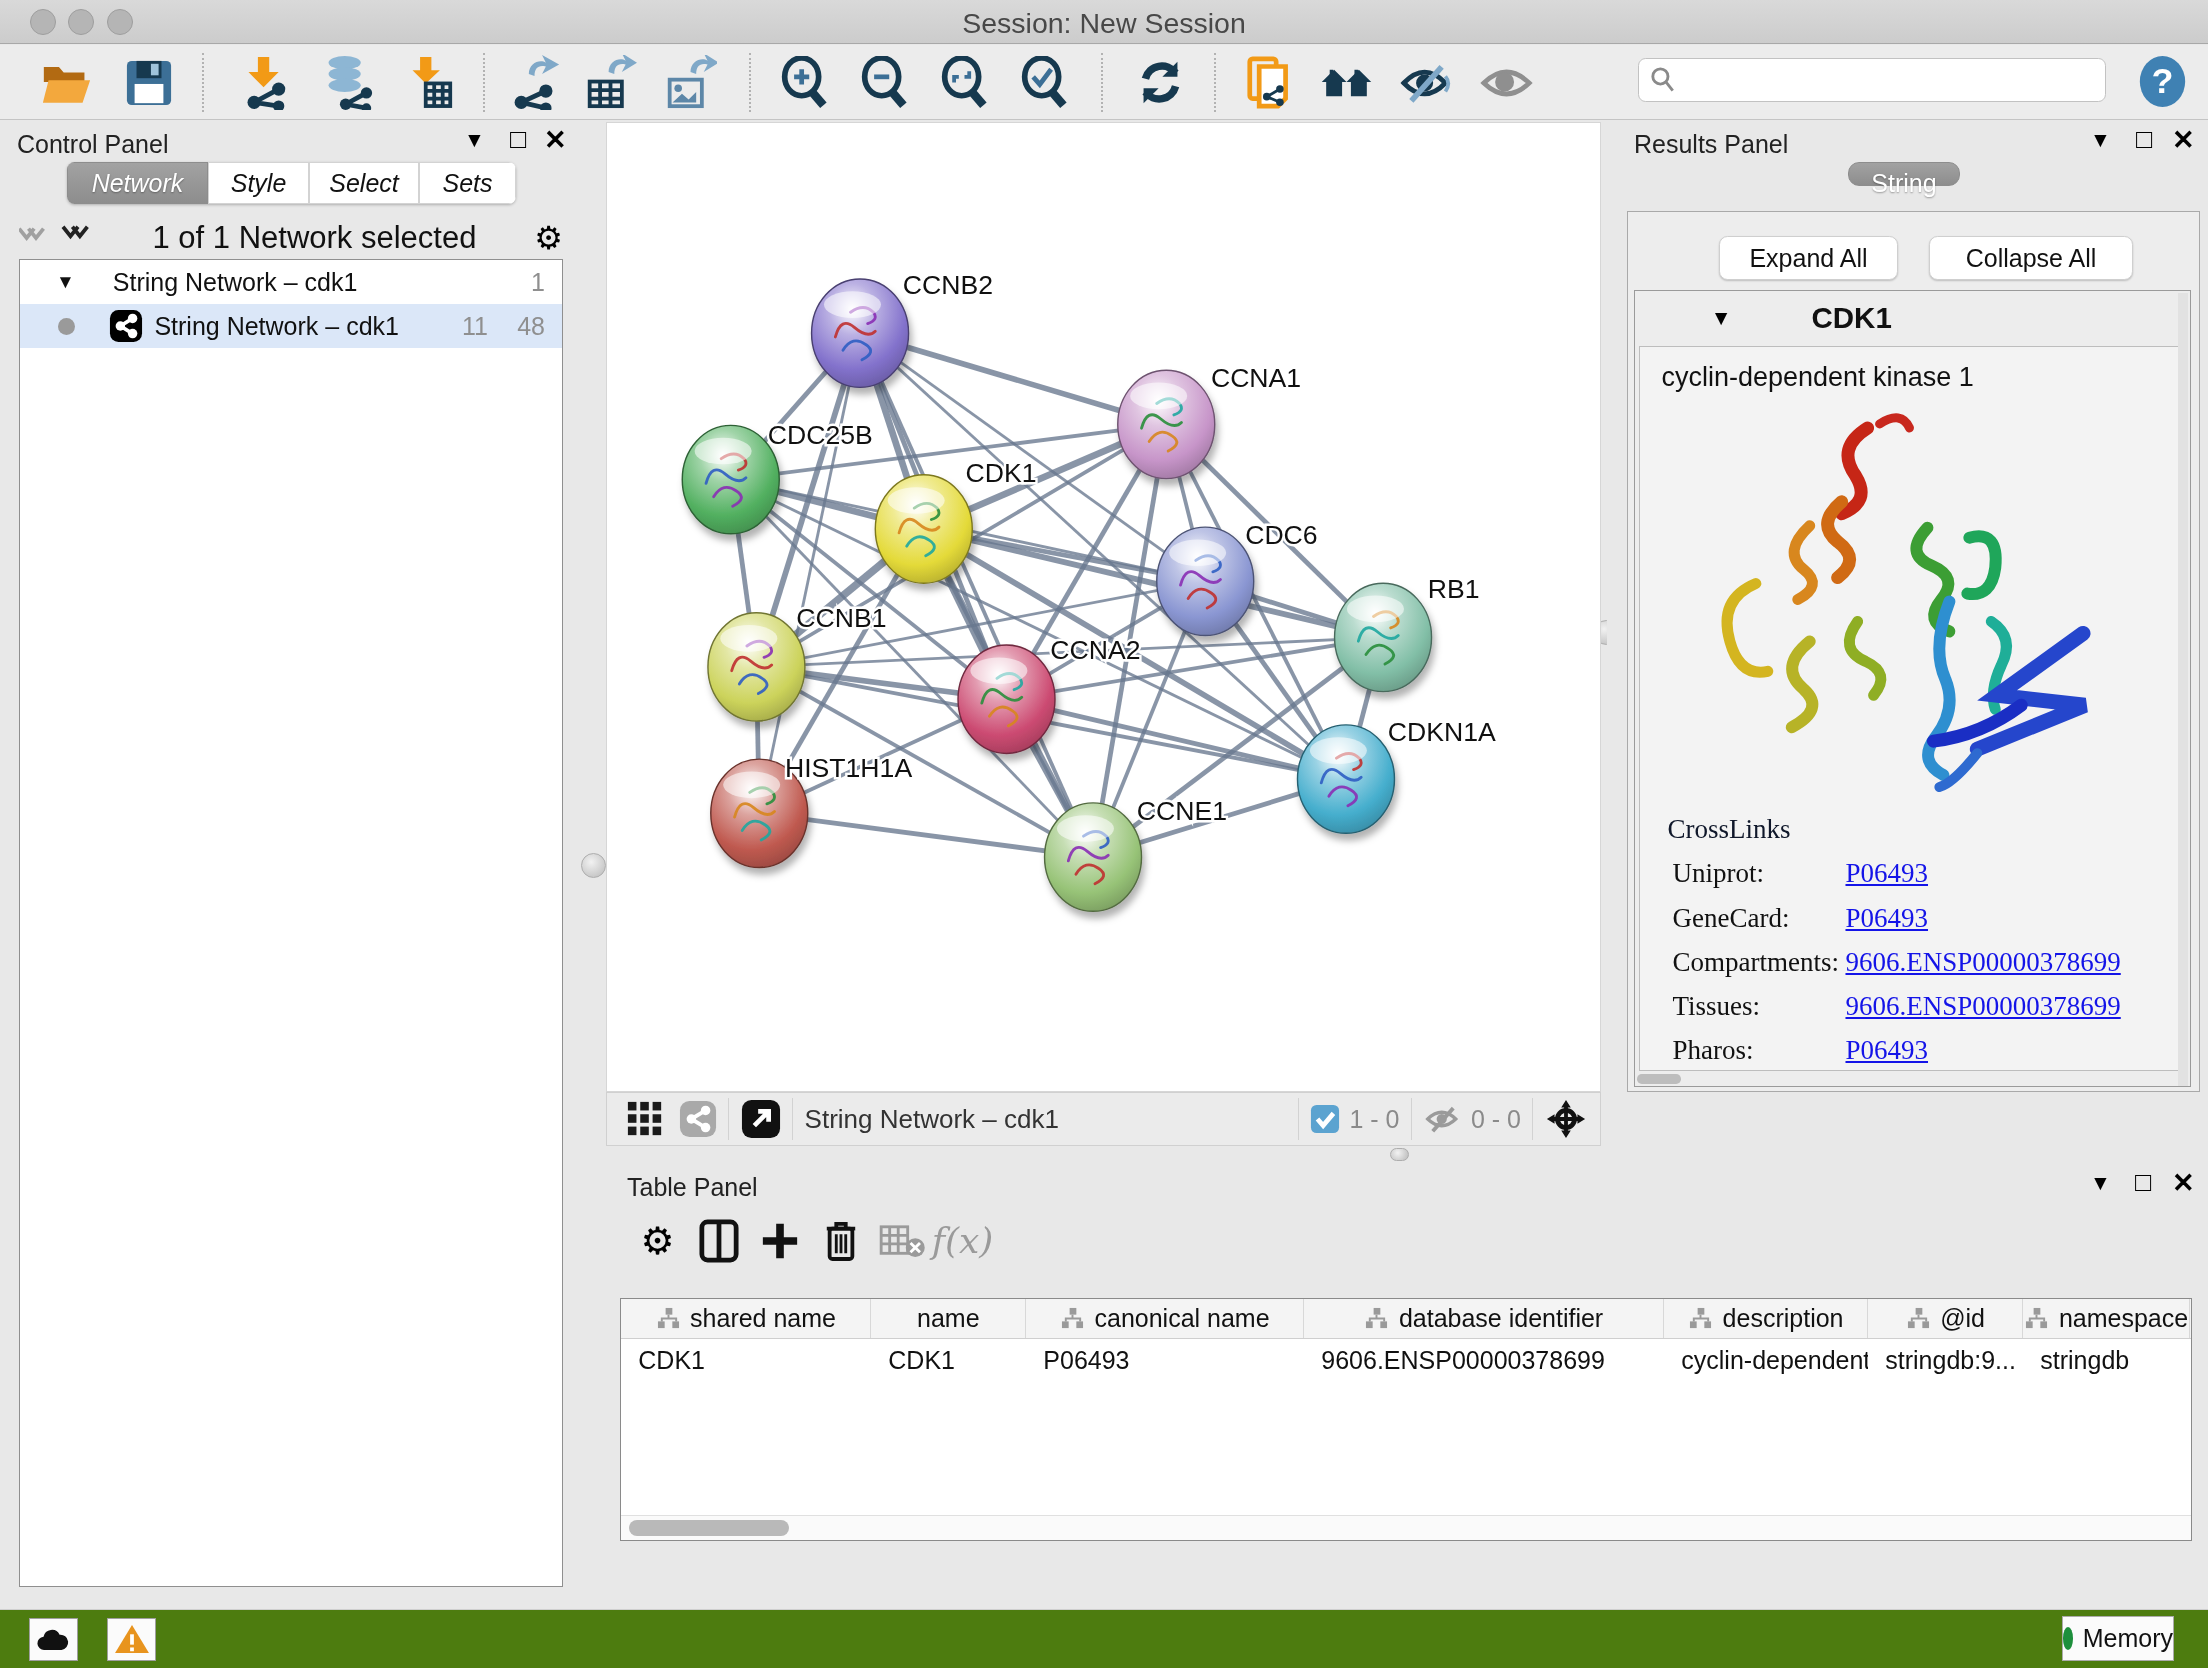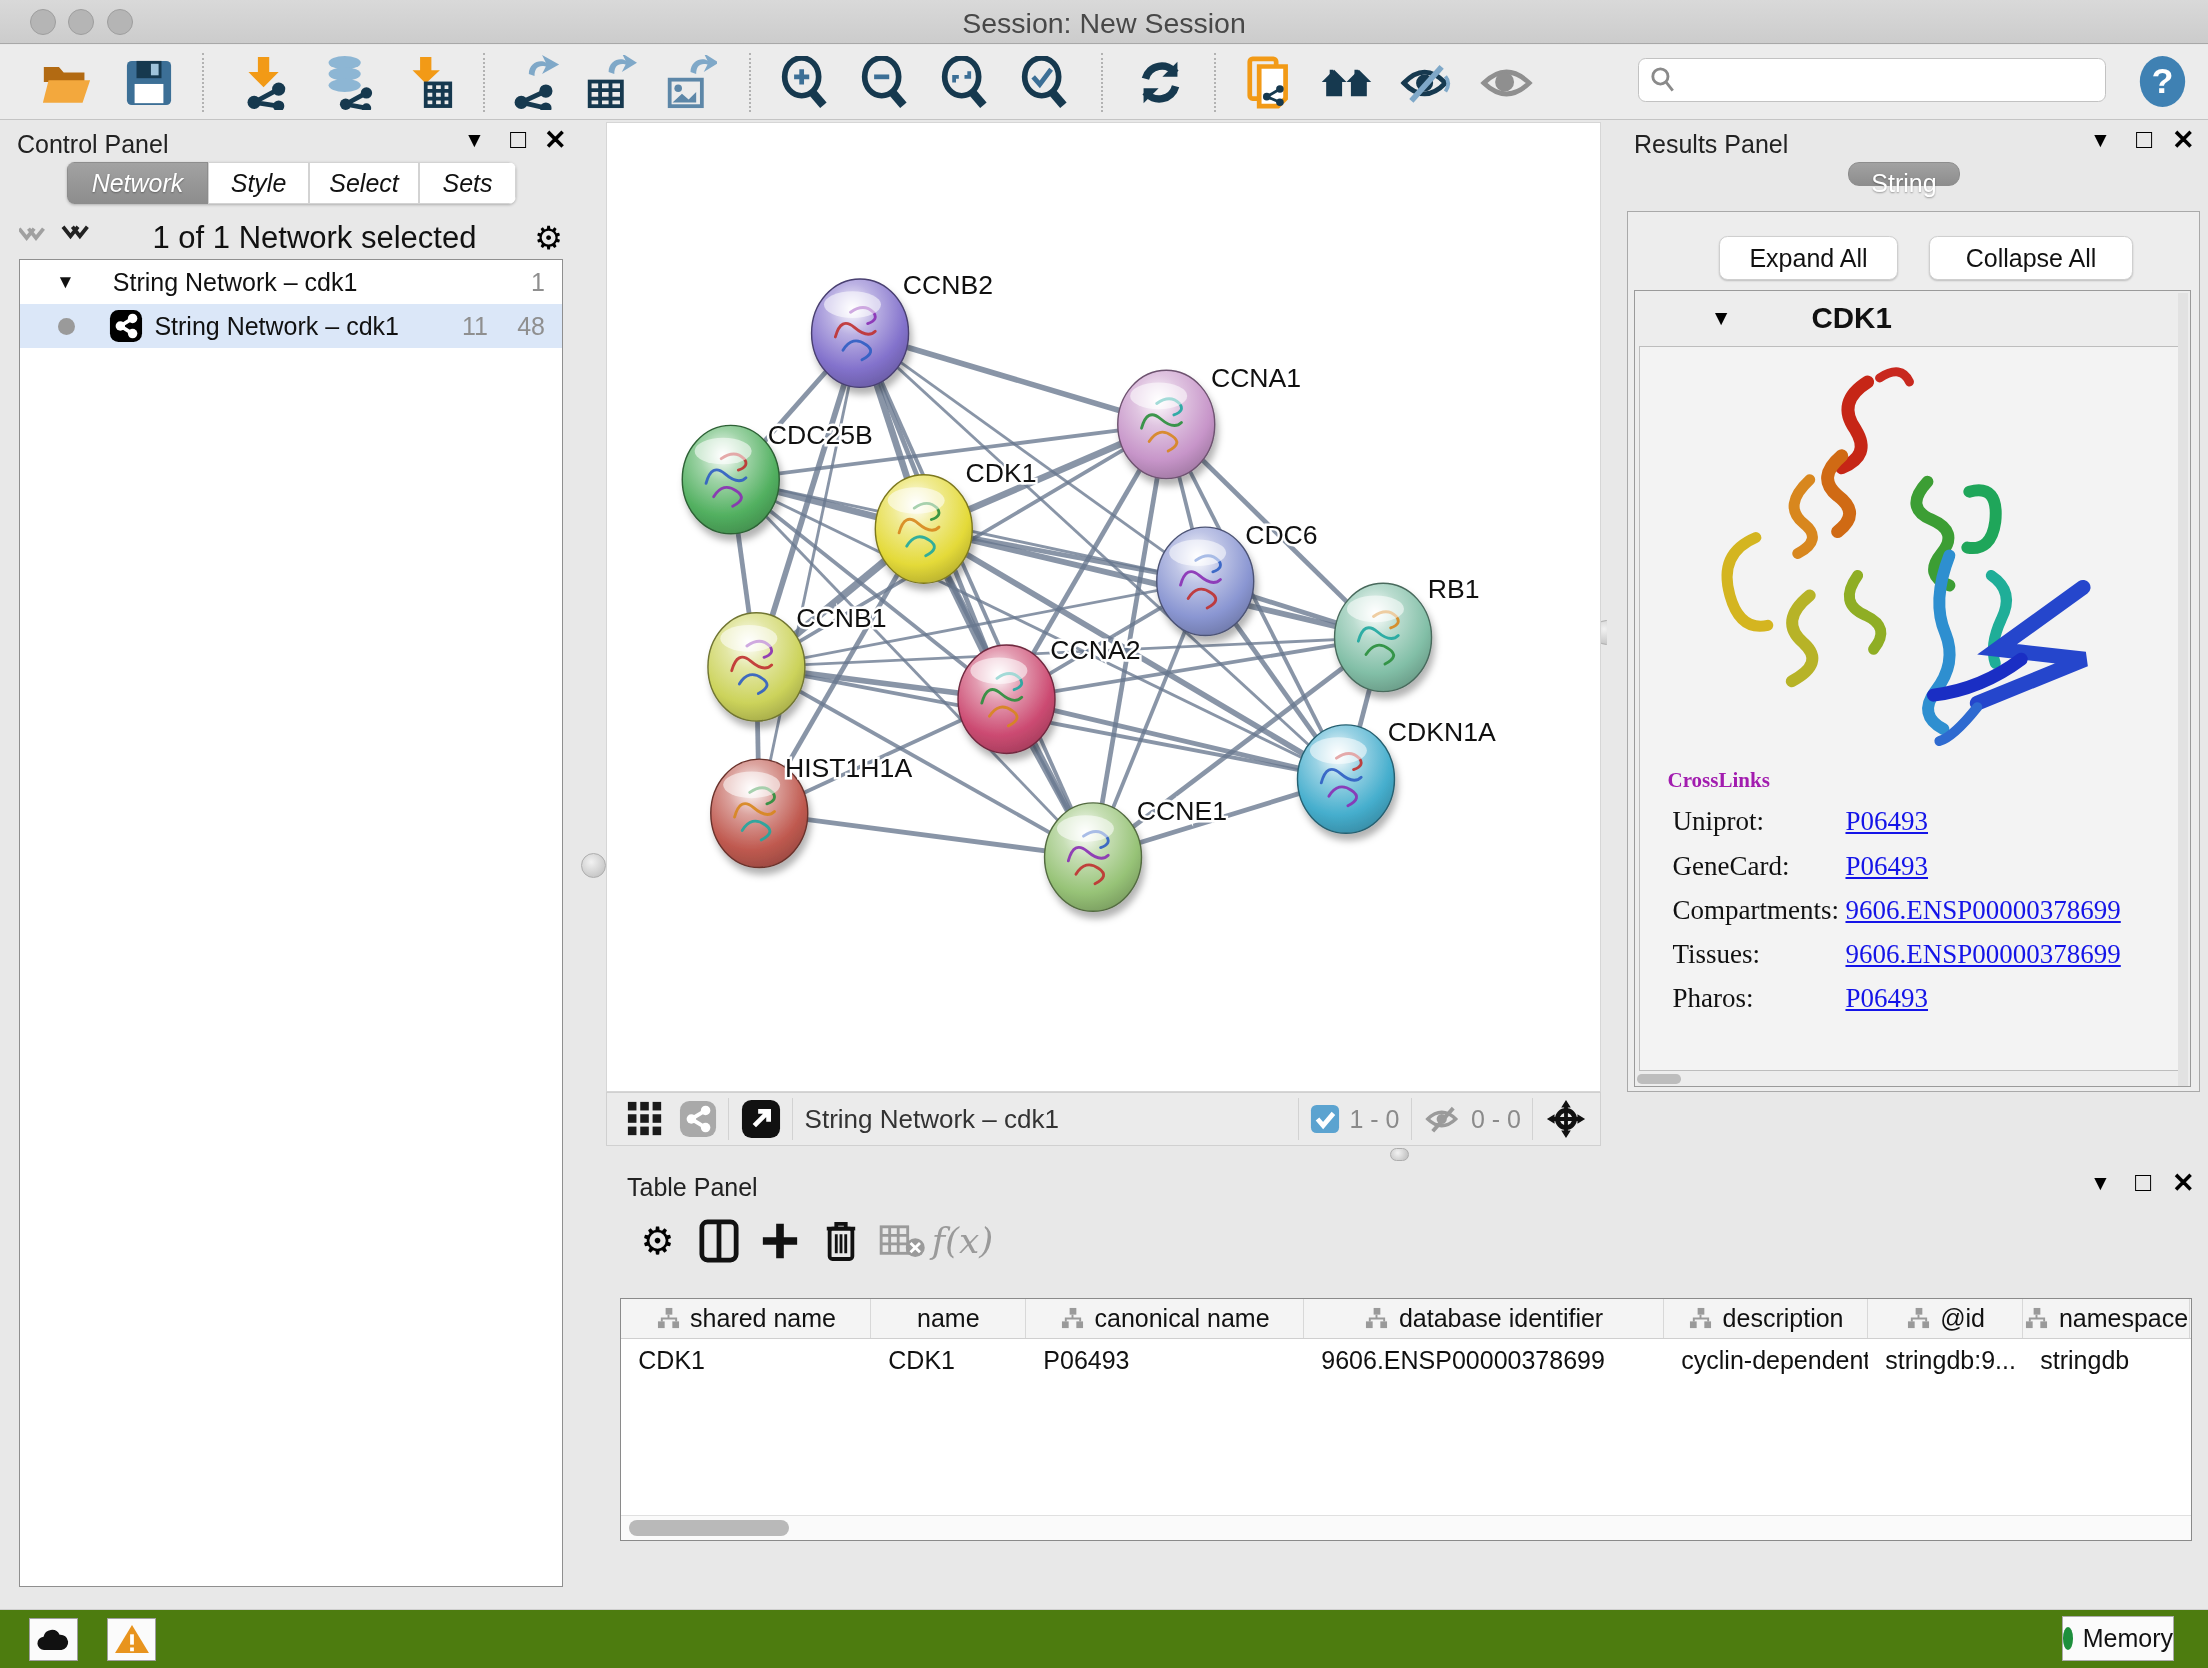--- a/index.html
+++ b/index.html
@@ -618,41 +618,42 @@
     <div id="rp-box">
       <div class="rp-btn" style="left:91px;width:179px">Expand All</div>
       <div class="rp-btn" style="left:301px;width:204px">Collapse All</div>
 
       <div id="rp-inner">
         <div id="rp-entry-hdr">
           <span style="margin-left:76px;font-size:21px">▼</span>
           <span style="margin-left:80px;font-size:29.5px;font-weight:bold;color:#111">CDK1</span>
         </div>
         <div id="rp-desc-box">
+          <div style="font-size:27px;color:#111;margin:15px 0 0 21px">cyclin-dependent kinase 1</div>
 
           <svg width="447" height="399" viewBox="0 0 420 400" style="margin:13.3px 0 0 38px">
             <g fill="none" stroke-linecap="round">
               <path d="M188 18 q22 -14 30 4" stroke="#c8281e" stroke-width="9"></path>
               <path d="M176 22 q-32 20 -12 48 q16 26 -14 38" stroke="#c62616" stroke-width="13"></path>
               <path d="M150 96 q-26 22 -4 40 q24 18 0 36" stroke="#d06a14" stroke-width="13"></path>
               <path d="M118 120 q-28 26 -6 44 q20 16 -6 30" stroke="#d8871e" stroke-width="11"></path>
               <path d="M64 178 q-38 16 -26 58 q10 36 38 30" stroke="#d4b520" stroke-width="11"></path>
               <path d="M118 236 q-32 26 -6 48 q22 20 -12 38" stroke="#b7b327" stroke-width="12"></path>
               <path d="M166 216 q-20 28 8 40 q26 12 8 34" stroke="#8fae24" stroke-width="11"></path>
               <path d="M236 122 q-24 26 4 38 q28 12 10 34 q-18 22 8 32" stroke="#3c9e34" stroke-width="12"></path>
               <path d="M278 132 q30 -8 26 30 q-4 30 -28 26" stroke="#1fa65a" stroke-width="12"></path>
               <path d="M300 216 q24 16 10 44 q-12 26 -6 44" stroke="#1fae98" stroke-width="11"></path>
               <path d="M258 196 q-18 46 -4 78 q12 30 -10 58 q-18 24 8 38" stroke="#2e8fd0" stroke-width="12"></path>
               <path d="M392 228 L306 290 L394 300 L286 344" stroke="#2546cc" stroke-width="15"></path>
               <path d="M330 300 q-40 30 -88 36" stroke="#1a2ec4" stroke-width="13"></path>
               <path d="M286 348 q-24 30 -38 34" stroke="#2e6ad0" stroke-width="10"></path>
             </g>
           </svg>
 
-          <div class="serif" style="font-size:21px;font-weight:bold;color:#a21caf;margin:5.7px 0 3.8px 27px">CrossLinks</div>
+          <div class="serif" style="font-size:27px;font-weight:normal;color:#0f172a;margin:5.7px 0 3.8px 27px">CrossLinks</div>
           <div id="crosslinks">
               <div class="xl-row serif">
                 <span class="xl-label serif">Uniprot:</span>
                 <span class="xl-link serif">P06493</span>
               </div>
               <div class="xl-row serif">
                 <span class="xl-label serif">GeneCard:</span>
                 <span class="xl-link serif">P06493</span>
               </div>
               <div class="xl-row serif">

